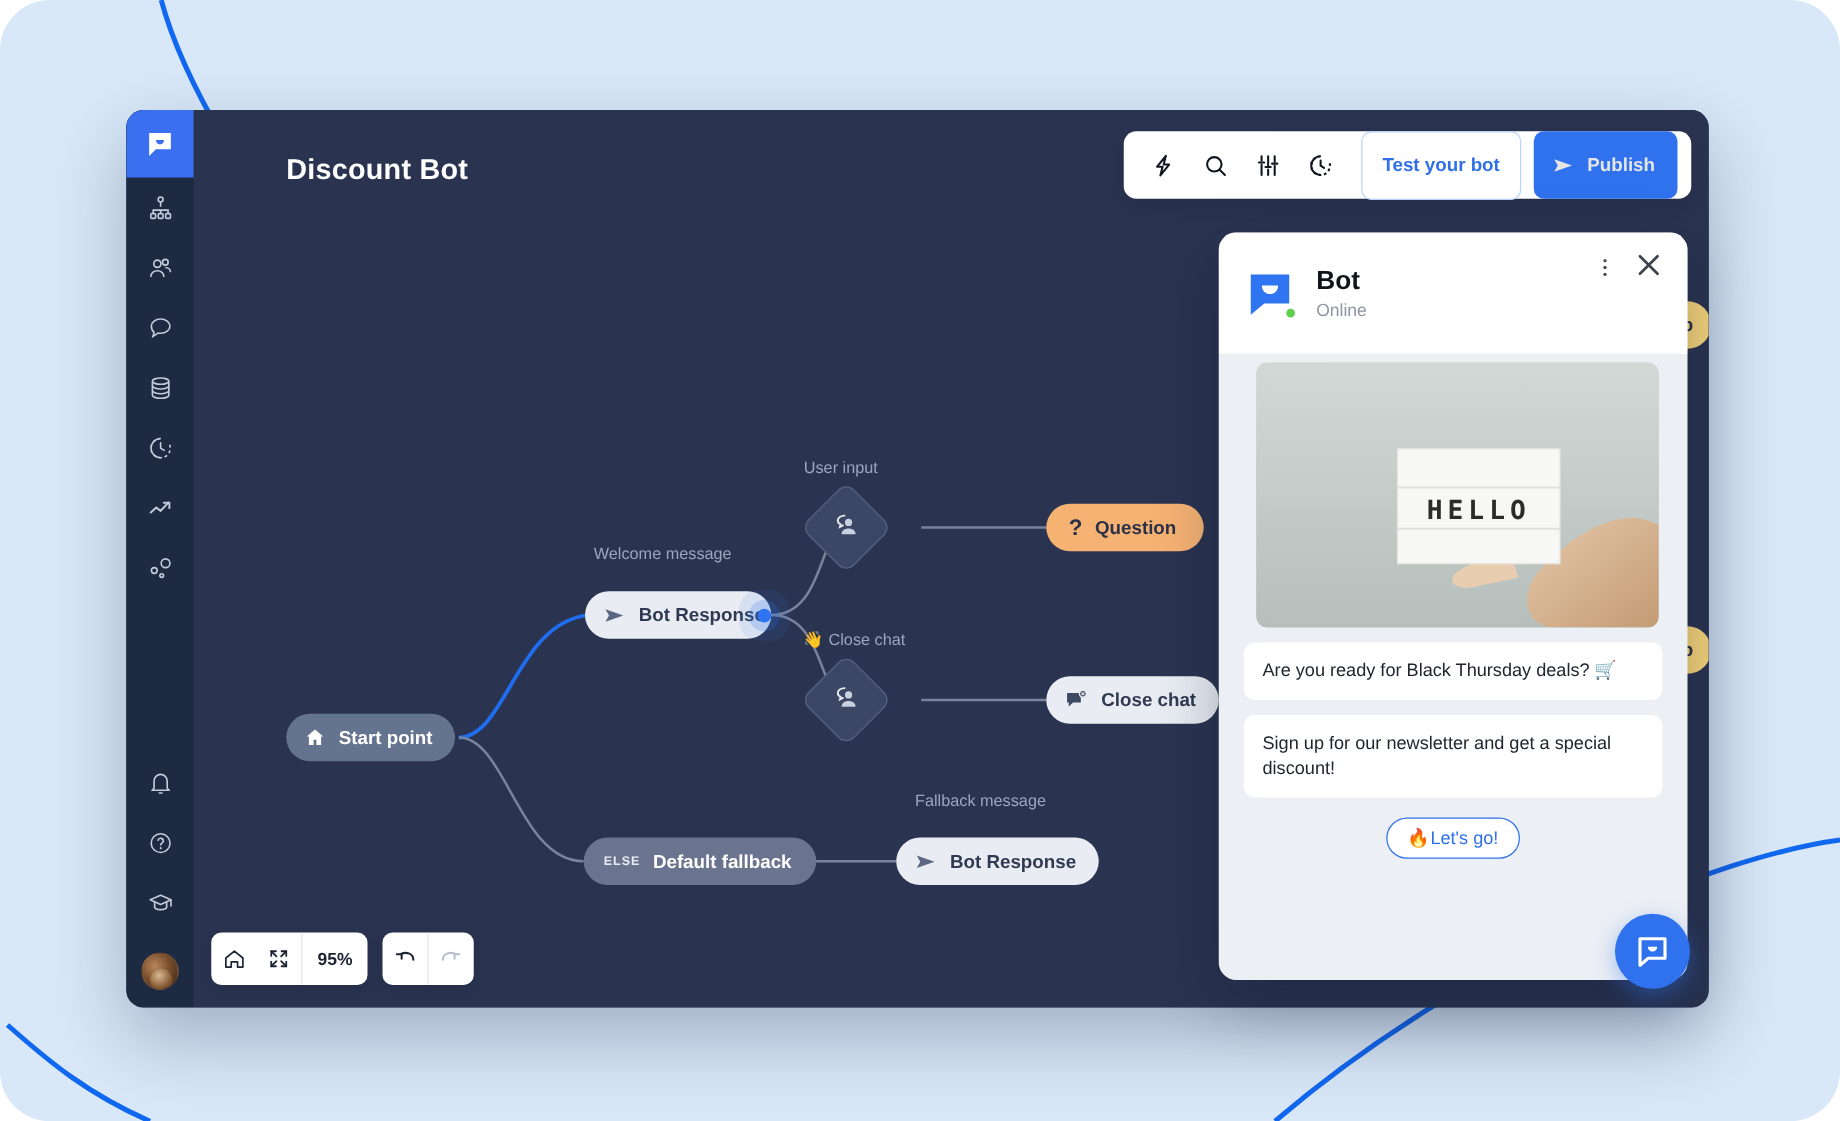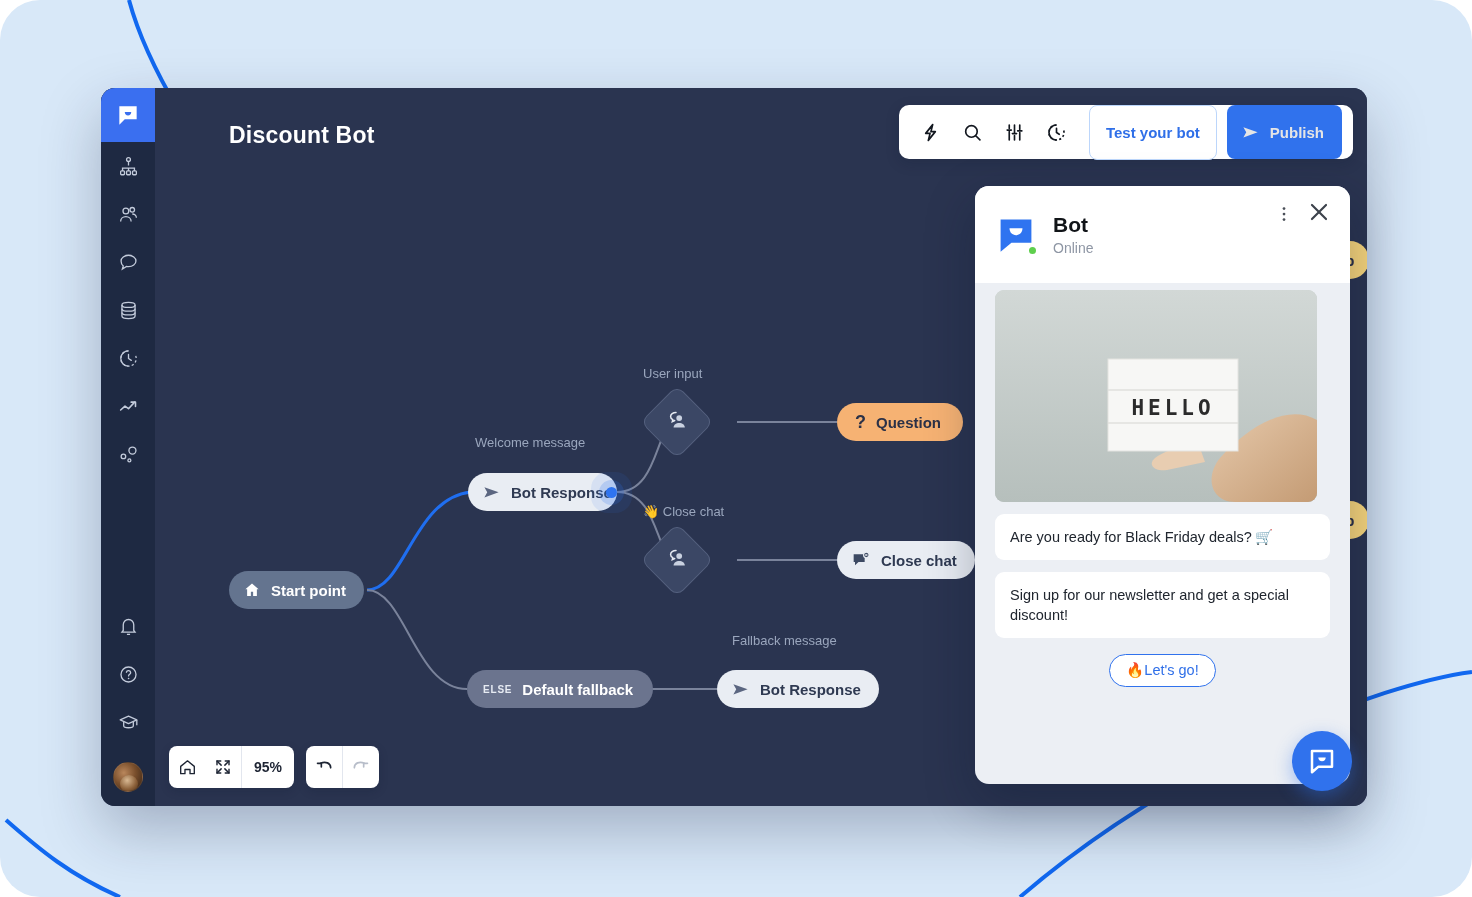--- a/index.html
+++ b/index.html
@@ -162,20 +162,21 @@
   #chat-title { font-size: 21px; font-weight: bold; color: #111418; line-height: 1.15; }
   #chat-subtitle { font-size: 14px; color: #8e96a4; margin-top: 2px; }
   #chat-kebab { position: absolute; right: 56px; top: 18px; cursor: pointer; }
   #chat-close  { position: absolute; right: 18px; top: 13px; cursor: pointer; }
 
   #chat-body { flex: 1 1 auto; padding: 0 20px; overflow: hidden; }
   #chat-image {
     width: 322px; height: 212px; border-radius: 9px; margin-top: 7px;
     overflow: hidden; position: relative;
     background: linear-gradient(175deg,#ccd3d1 0%,#c2cac8 35%,#b9c2bf 100%);
+    margin-left: 10px;
   }
   .bubble {
     background: #ffffff; border-radius: 9px; padding: 13px 15px;
     font-size: 14.5px; color: #20262f; line-height: 1.38; margin-top: 12px;
   }
   #quick-reply-row { display: flex; justify-content: center; margin-top: 16px; }
   #quick-reply-button {
     background: #fff; border: 1px solid #3072ed; color: #2f6fe8;
     border-radius: 18px; padding: 7px 16px; font-size: 14.5px; cursor: pointer;
     font-family: "Liberation Sans", sans-serif;
@@ -525,21 +526,21 @@
           <path d="M322 130 C290 112 250 140 225 168 C210 186 215 212 240 212 L322 212 Z" fill="url(#skin)"></path>
           <path d="M205 158 C190 154 170 160 160 168 C152 175 160 182 172 180 L210 172 Z" fill="#e8cdb1"></path>
           <rect x="113" y="69" width="130" height="92" fill="#f7f7f5"></rect>
           <rect x="113" y="69" width="130" height="92" fill="none" stroke="#e3e3e0" stroke-width="1"></rect>
           <line x1="113" y1="100" x2="243" y2="100" stroke="#e0e0dd" stroke-width="1.5"></line>
           <line x1="113" y1="133" x2="243" y2="133" stroke="#e0e0dd" stroke-width="1.5"></line>
           <text x="178" y="125" font-family="'DejaVu Sans Mono', monospace" font-size="21" font-weight="bold" fill="#2b2b2b" text-anchor="middle" letter-spacing="4">HELLO</text>
         </svg>
       </div>
 
-      <div class="bubble">Are you ready for Black Friday deals? 🛒</div>
+      <div class="bubble">Are you ready for Black Thursday deals? 🛒</div>
       <div class="bubble">Sign up for our newsletter and get a special discount!</div>
 
       <div id="quick-reply-row">
         <button id="quick-reply-button">🔥Let's go!</button>
       </div>
     </div>
 
   </div>
 
   <div id="chat-launcher">

